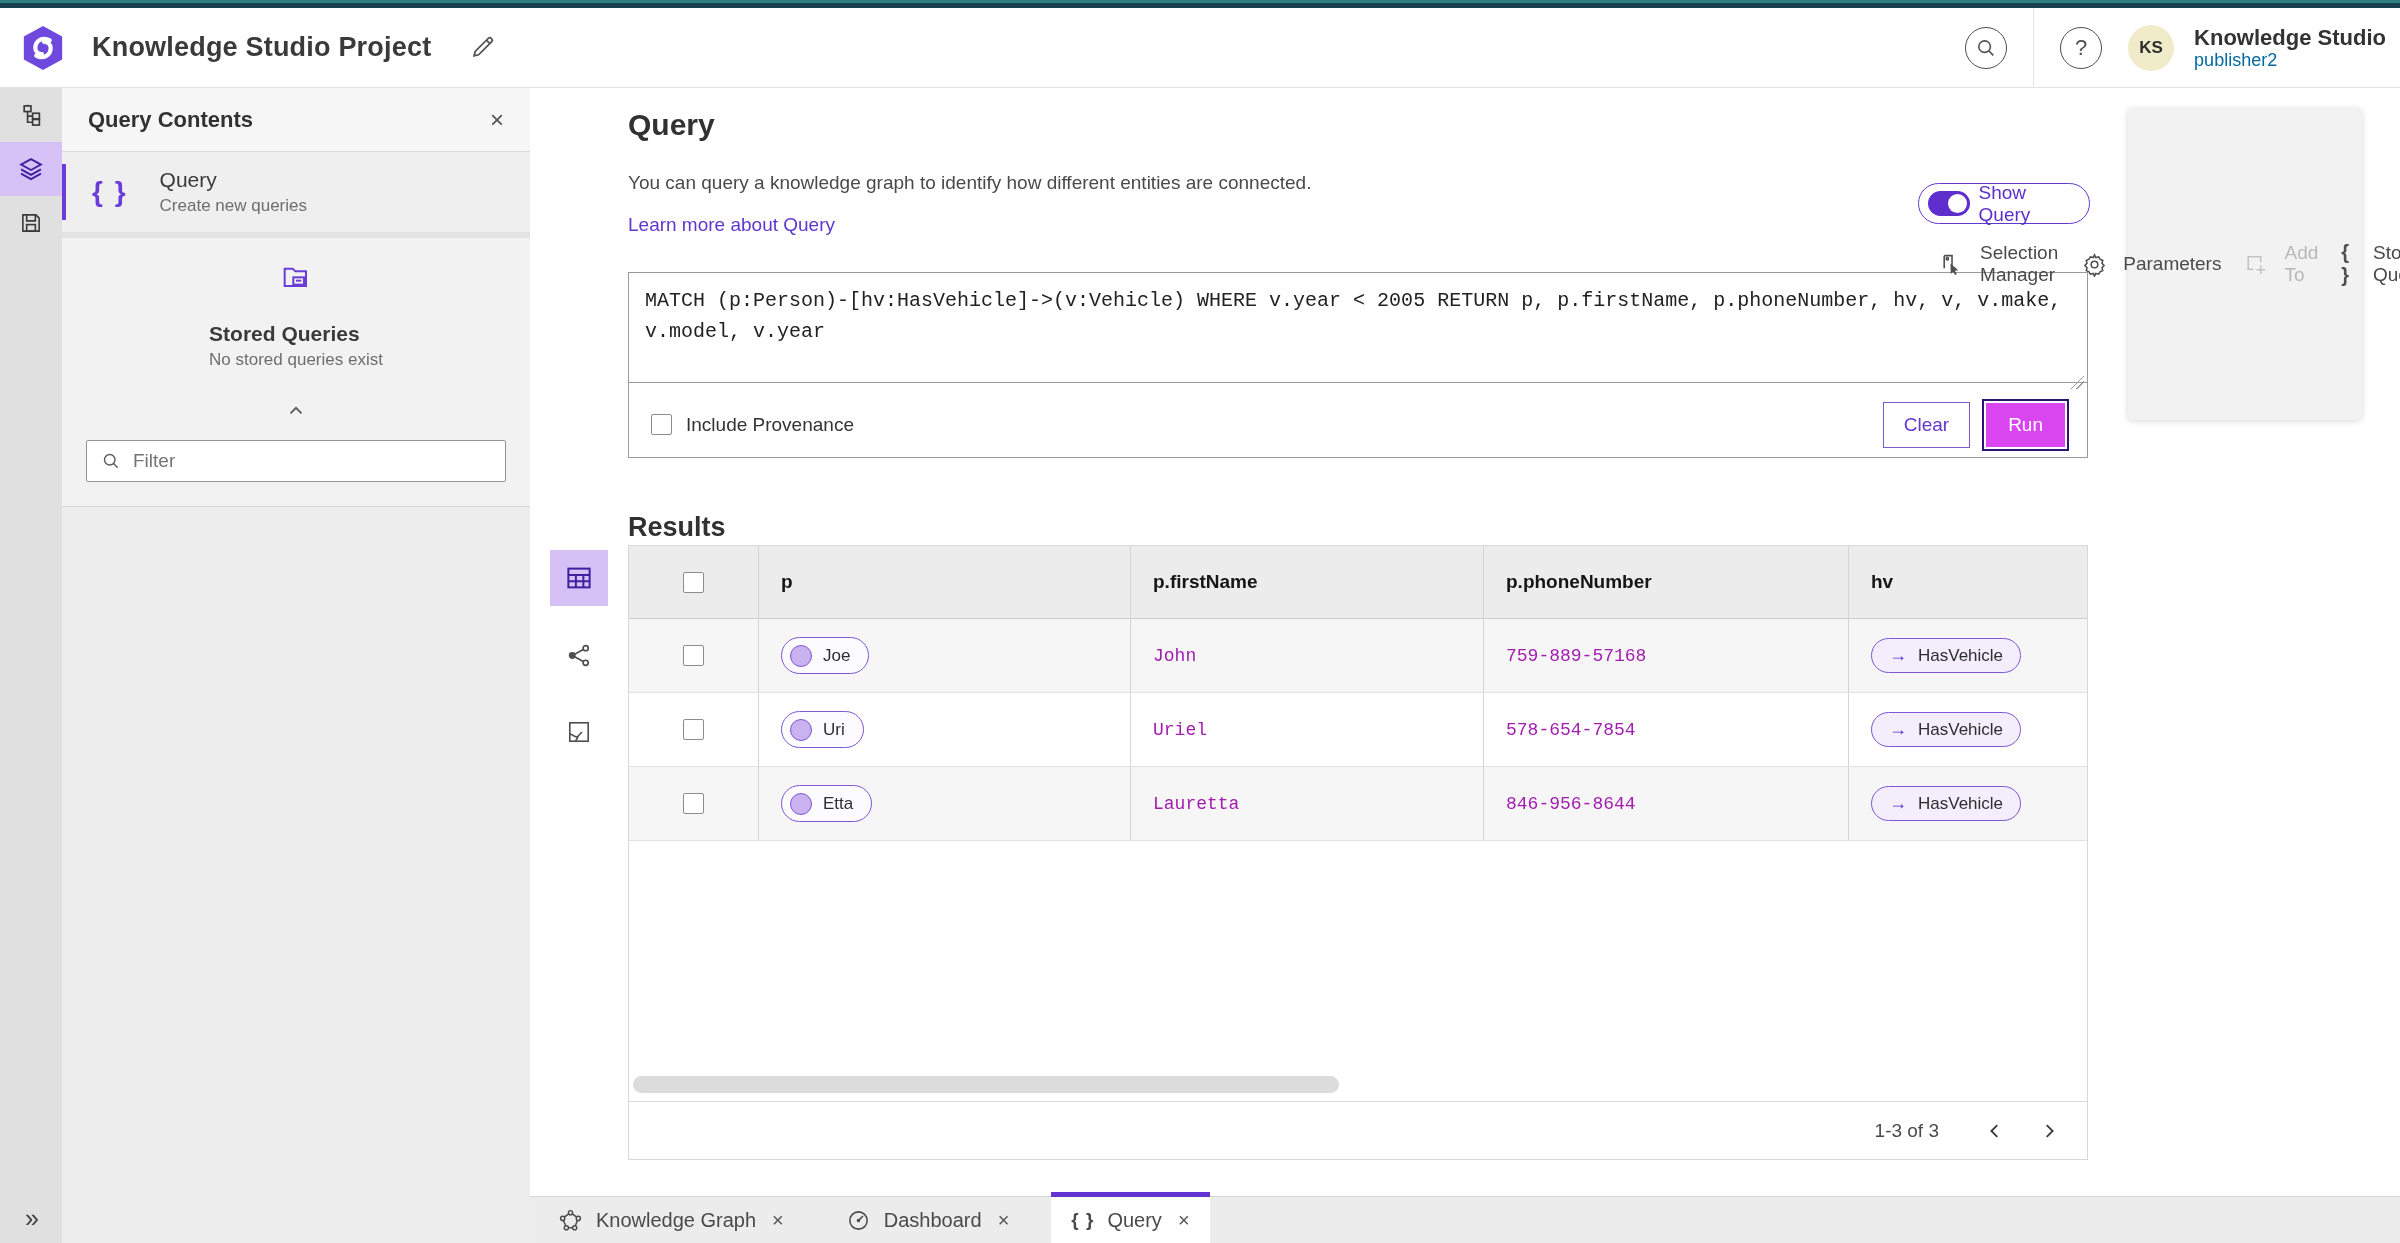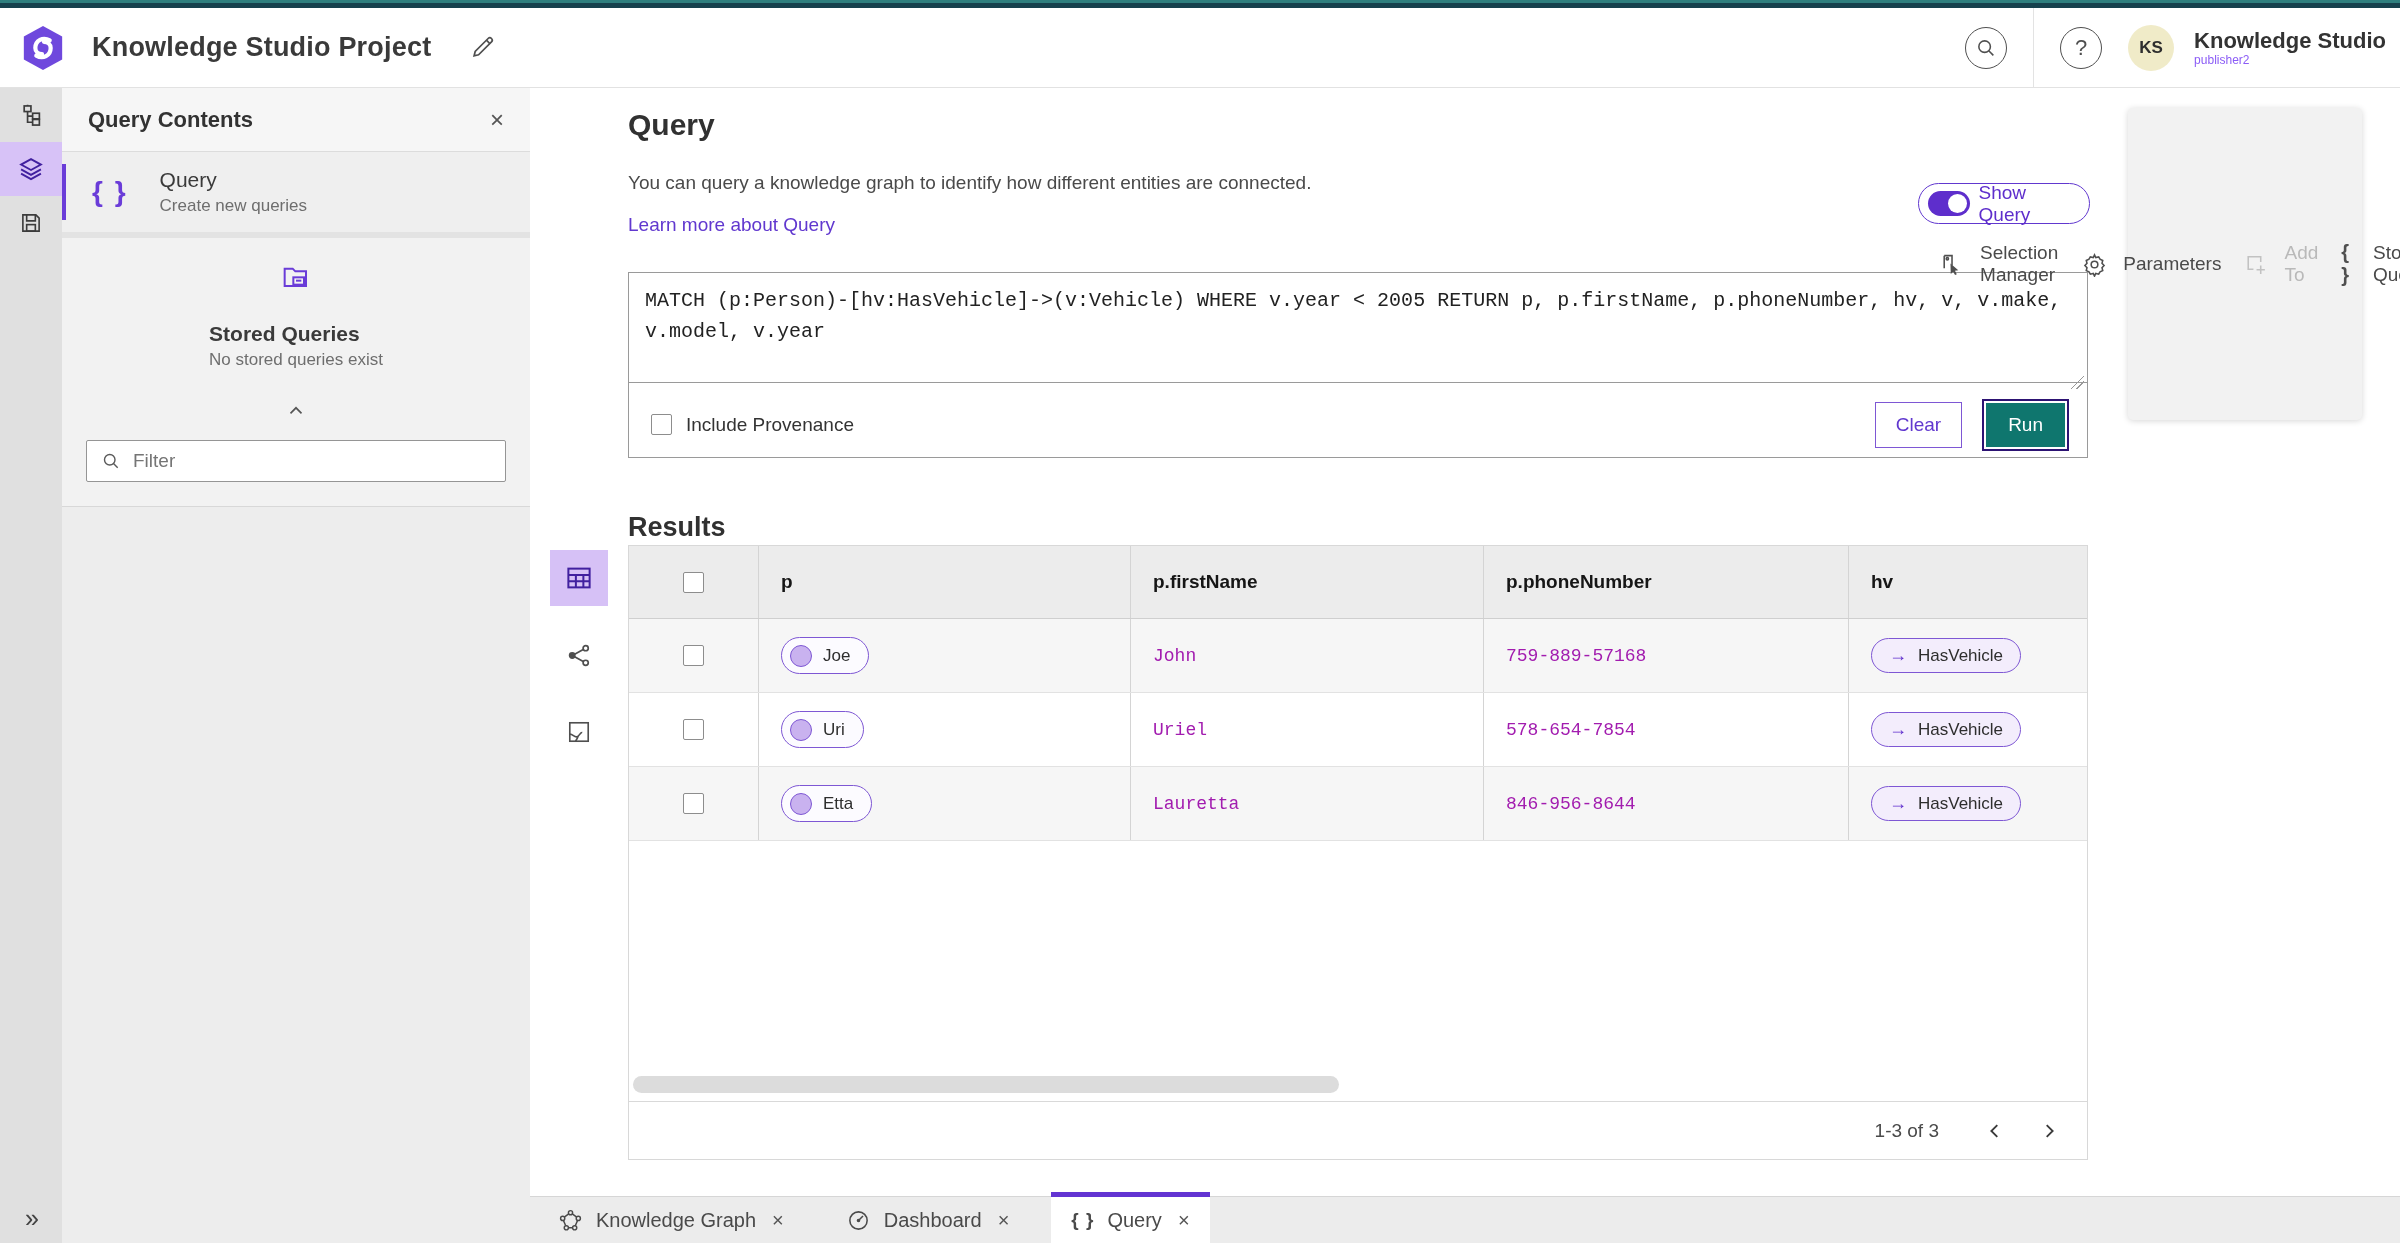--- a/index.html
+++ b/index.html
@@ -17,21 +17,21 @@
   .pencil { margin-left:38px; color:#4f4f4f; cursor:pointer; }
   .hdr-right { position:absolute; right:14px; top:0; height:80px; display:flex; align-items:center; gap:26px; }
   .circle-btn { width:42px; height:42px; border:1.6px solid #4f4f4f; border-radius:50%;
     display:flex; align-items:center; justify-content:center; color:#4f4f4f; background:#fff; }
   .hdr-divider { width:1px; height:80px; background:#e3e3e3; }
   .q-mark { font-size:22px; color:#4f4f4f; }
   .avatar { width:46px; height:46px; border-radius:50%; background:#f0ebc8; display:flex;
     align-items:center; justify-content:center; font-size:17px; font-weight:bold; color:#2e2e2e; }
   .user-block { line-height:1.15; margin-left:-6px; }
   .user-name { font-size:22px; font-weight:700; color:#333; }
-  .user-role { font-size:12px; color:#8b5cf6; }
+  .user-role { font-size:18px; color:#0369a1; }
 
   
   .rail { position:absolute; left:0; top:88px; width:62px; height:1155px; background:#e0e0e0; }
   .rail-btn { width:62px; height:54px; display:flex; align-items:center; justify-content:center; color:#3c3c3c; }
   .rail-btn.selected { background:#d7c2f7; color:#41209f; }
   .rail-expand { position:absolute; bottom:10px; left:0; width:62px; text-align:center;
     font-size:25px; color:#444; letter-spacing:-2px; }
 
   
   .panel { position:absolute; left:62px; top:88px; width:468px; height:1155px; background:#ededed; }
@@ -72,22 +72,22 @@
     outline:none; font-family:"Liberation Mono","DejaVu Sans Mono",monospace; font-size:20px; color:#222;
     padding:12px 16px; line-height:1.55; background:#fff; }
   .resize-grip { position:absolute; right:3px; top:102px; width:14px; height:14px;
     background:linear-gradient(135deg,transparent 0 50%,#999 50% 55%,transparent 55% 70%,#999 70% 75%,transparent 75%); }
   .q-actions { height:75px; display:flex; align-items:center; padding:0 14px 0 22px; }
   .chk { appearance:none; width:21px; height:21px; border:1.6px solid #8d8d8d; border-radius:2px; background:#fff; }
   .chk-label { font-size:19px; color:#333; margin-left:14px; }
   .spacer { flex:1; }
   .clear-btn { height:46px; padding:0 20px; background:#fff; border:1.5px solid #7e57d4;
     color:#6138cf; font-size:19px; font-family:inherit; margin-right:14px; }
-  .run-btn { height:48px; padding:0 22px; background:#0f766e; color:#fff; font-size:19px;
-    font-family:inherit; border:2px solid #fff; outline:2.5px solid #2d1373; margin-right:6px;margin-left:8px; }
+  .run-btn { height:48px; padding:0 22px; background:#d946ef; color:#fff; font-size:19px;
+    font-family:inherit; border:2px solid #fff; outline:2.5px solid #2d1373; margin-right:6px; }
 
   .r-title { position:absolute; left:98px; top:392px; font-size:27px; font-weight:700; color:#313131;margin-top:32px; }
 
   .view-col { position:absolute; left:19px; top:462px; width:60px; display:flex; flex-direction:column;
     align-items:center; }
   .view-btn { width:58px; height:56px; display:flex; align-items:center; justify-content:center; color:#4f4f4f; }
   .view-btn.selected { background:#d6c1f6; color:#41209f; }
   .view-btn + .view-btn { margin-top:21px; }
 
   

